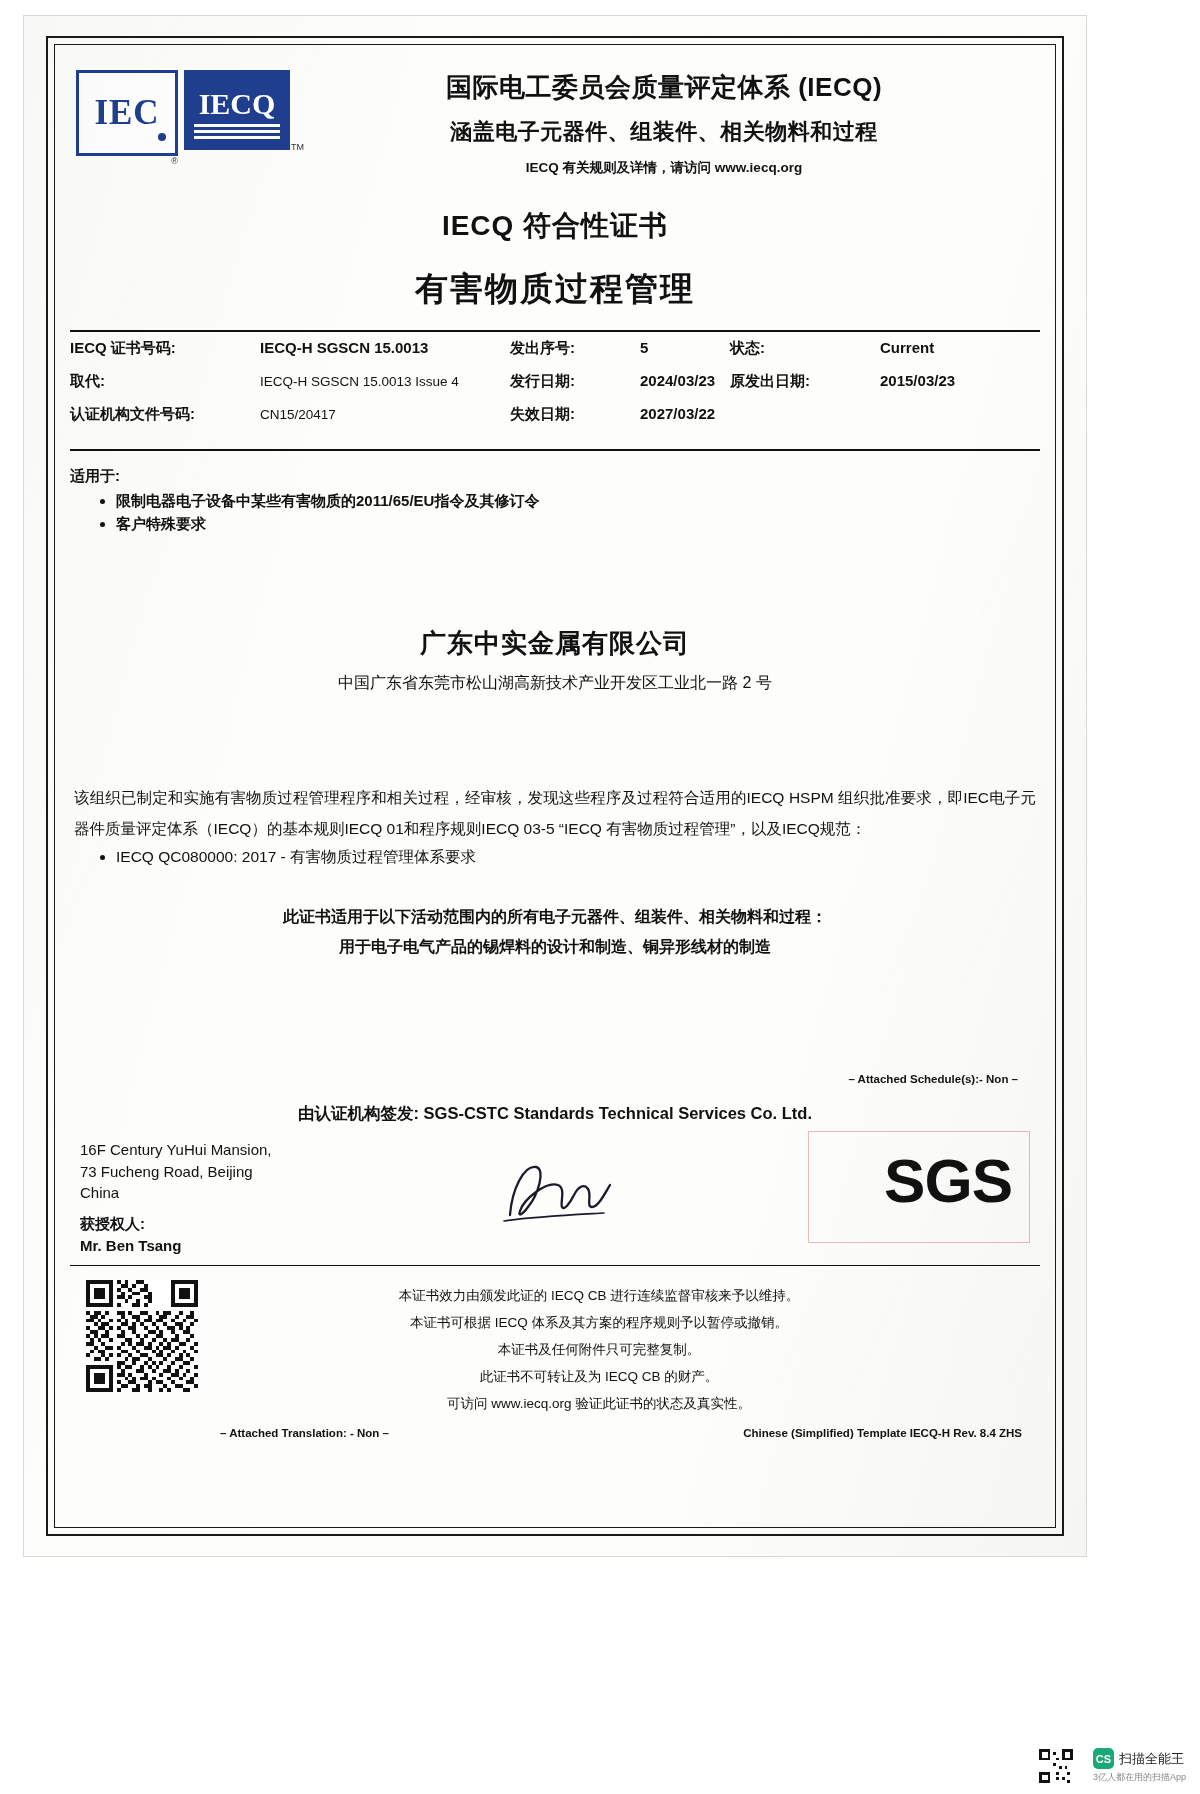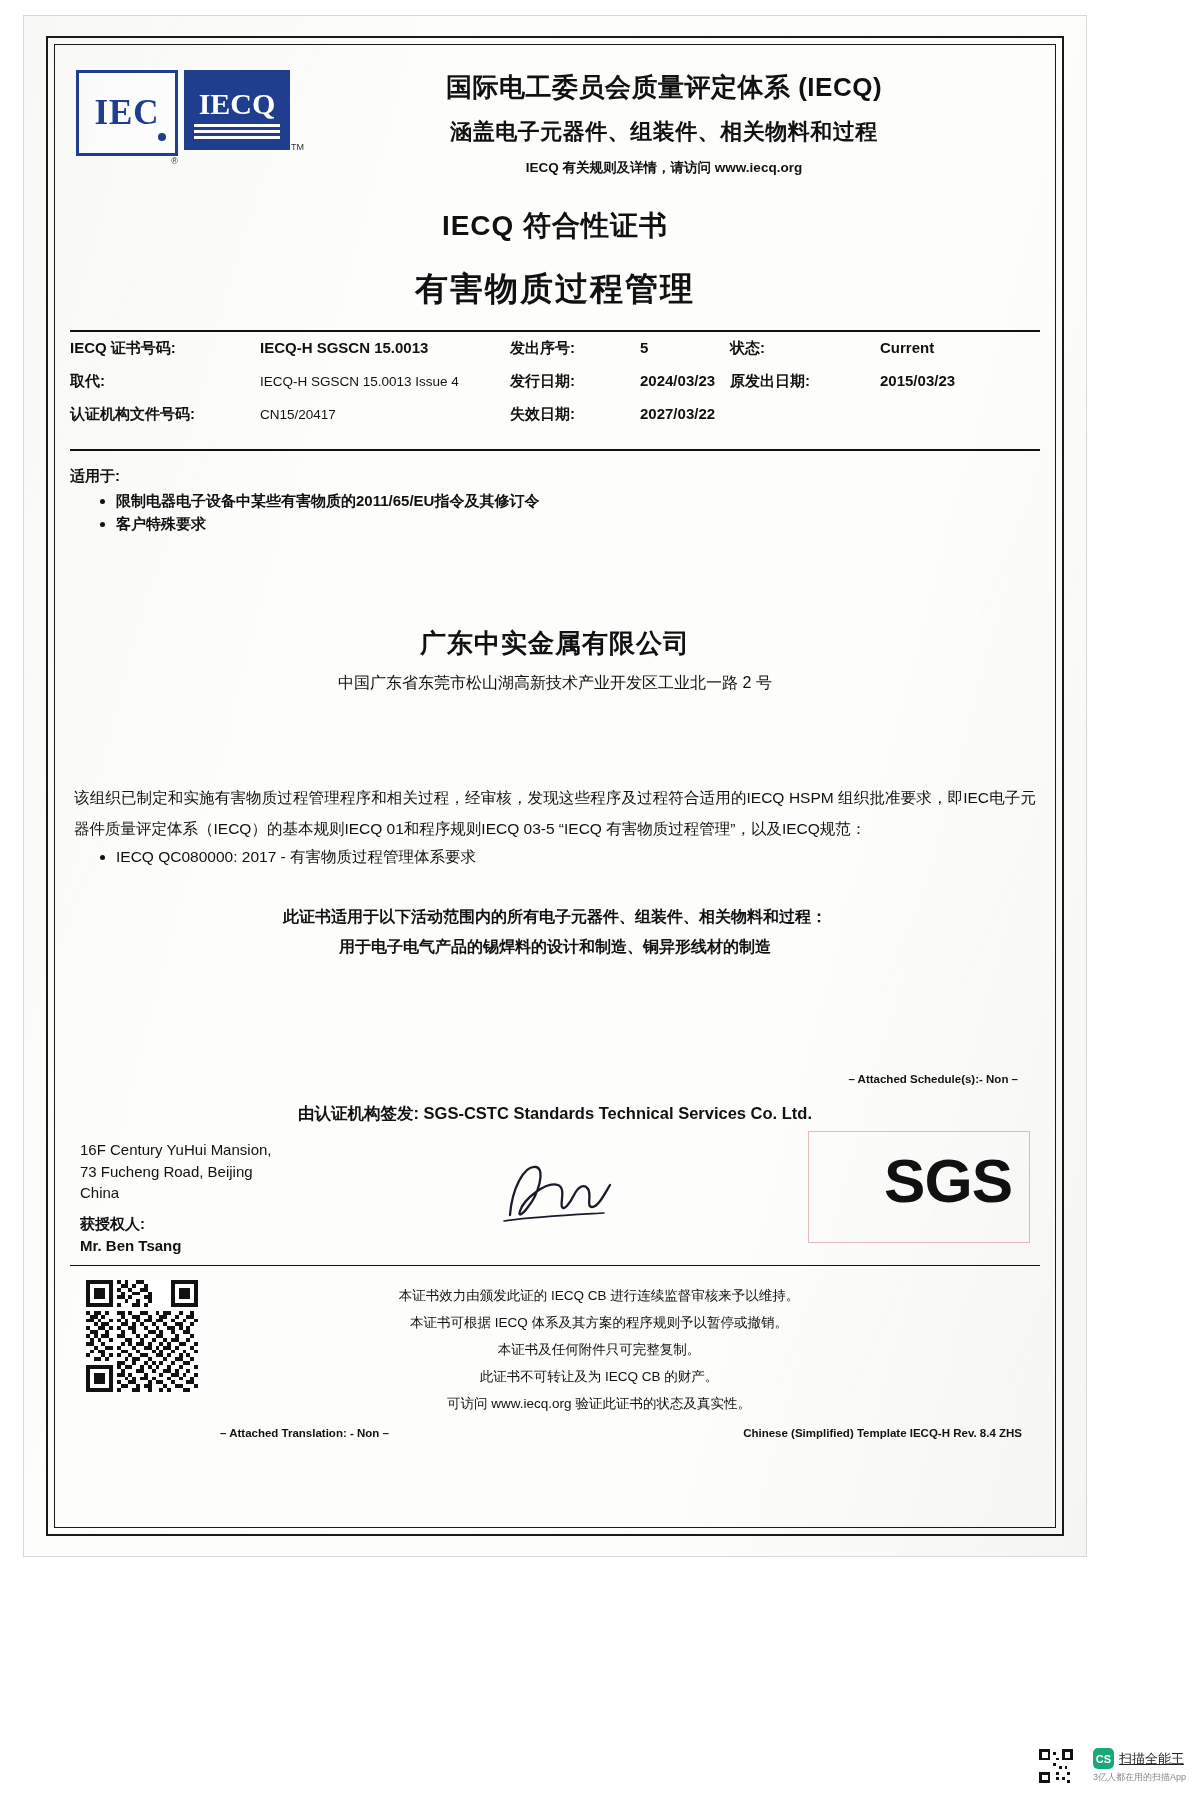--- a/index.html
+++ b/index.html
@@ -386,21 +386,20 @@
     color: #fff;
     font-size: 11px;
     font-weight: bold;
     display: flex;
     align-items: center;
     justify-content: center;
   }
   .badge-text-main {
     font-size: 13px;
     color: #222;
-    text-decoration: underline;
   }
   .badge-text-sub {
     font-size: 9px;
     color: #888;
     margin-top: 2px;
   }
   .badge-col { display: flex; flex-direction: column; }
   .badge-row { display: flex; align-items: center; gap: 5px; }
 </style>
 </head>

